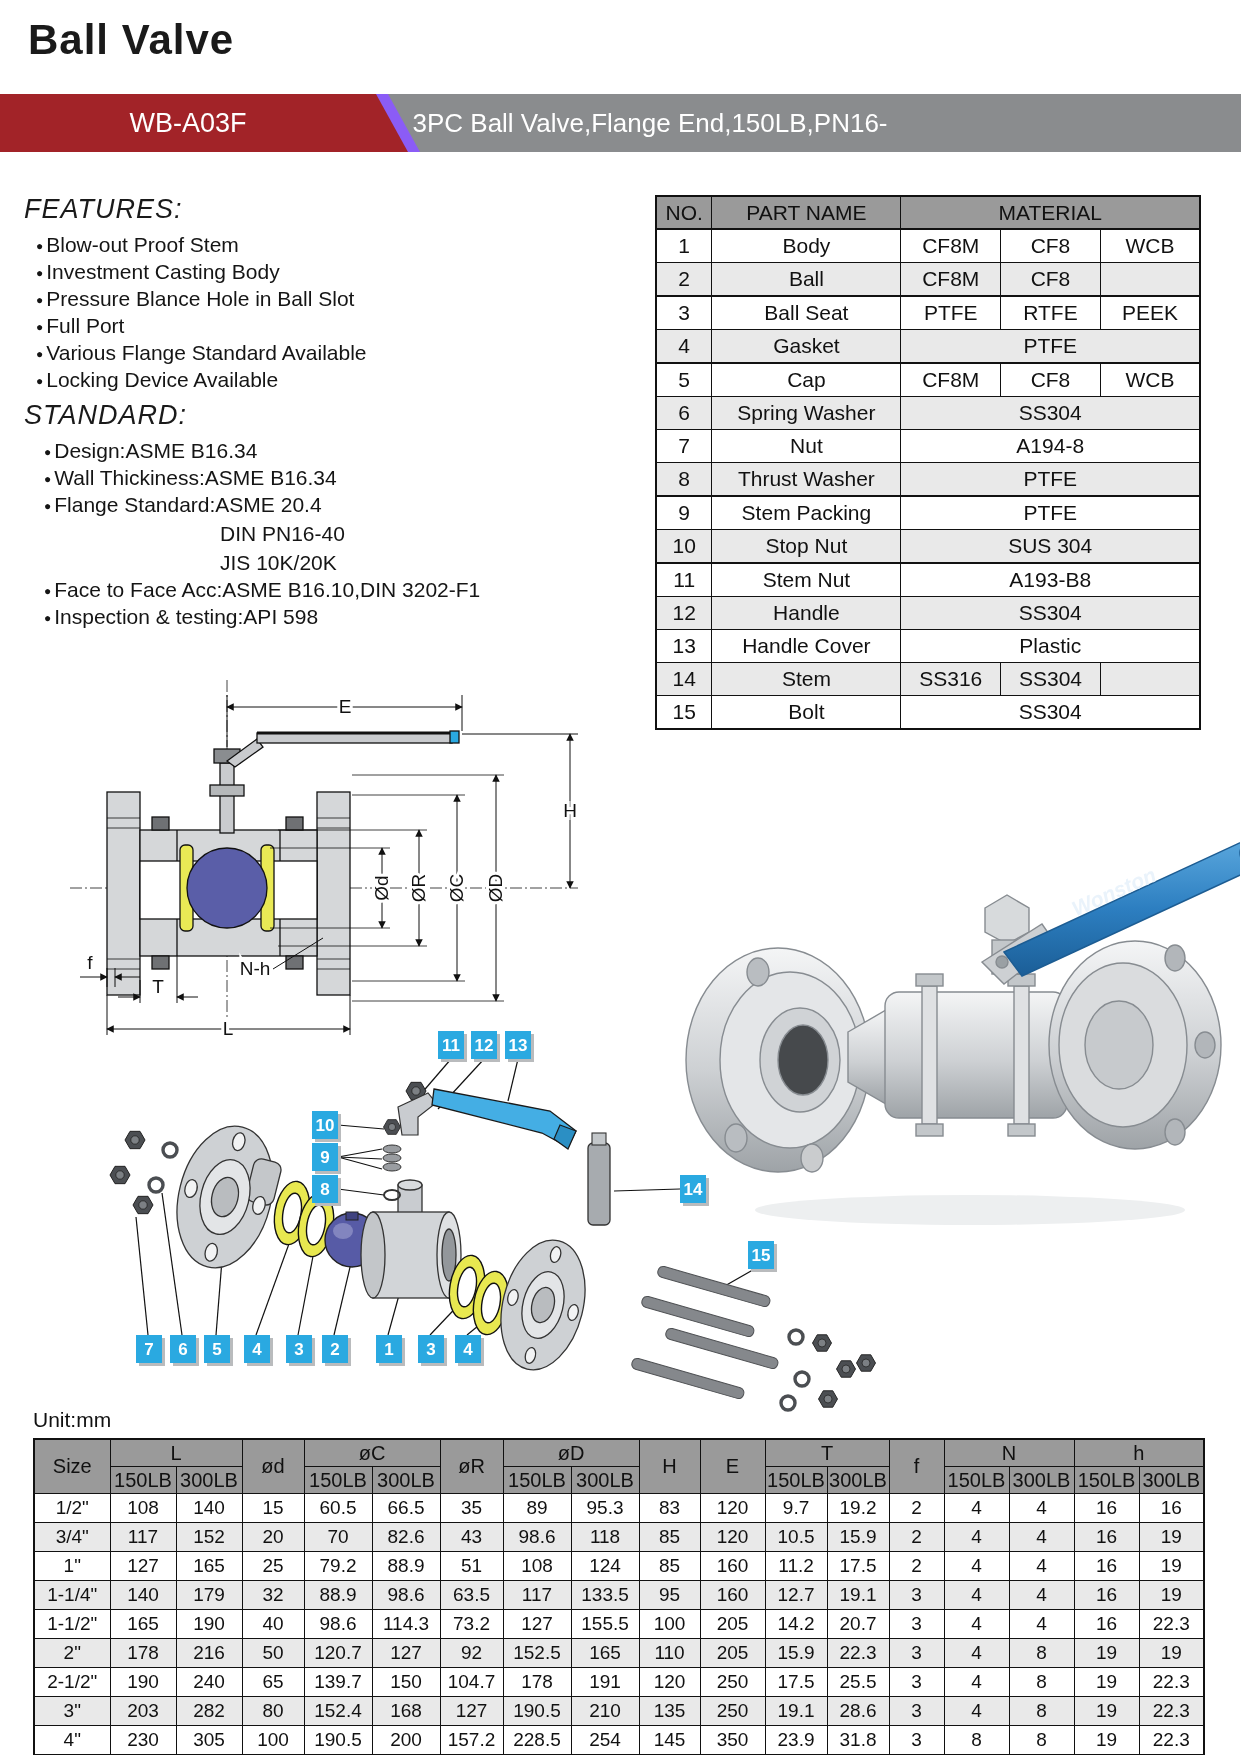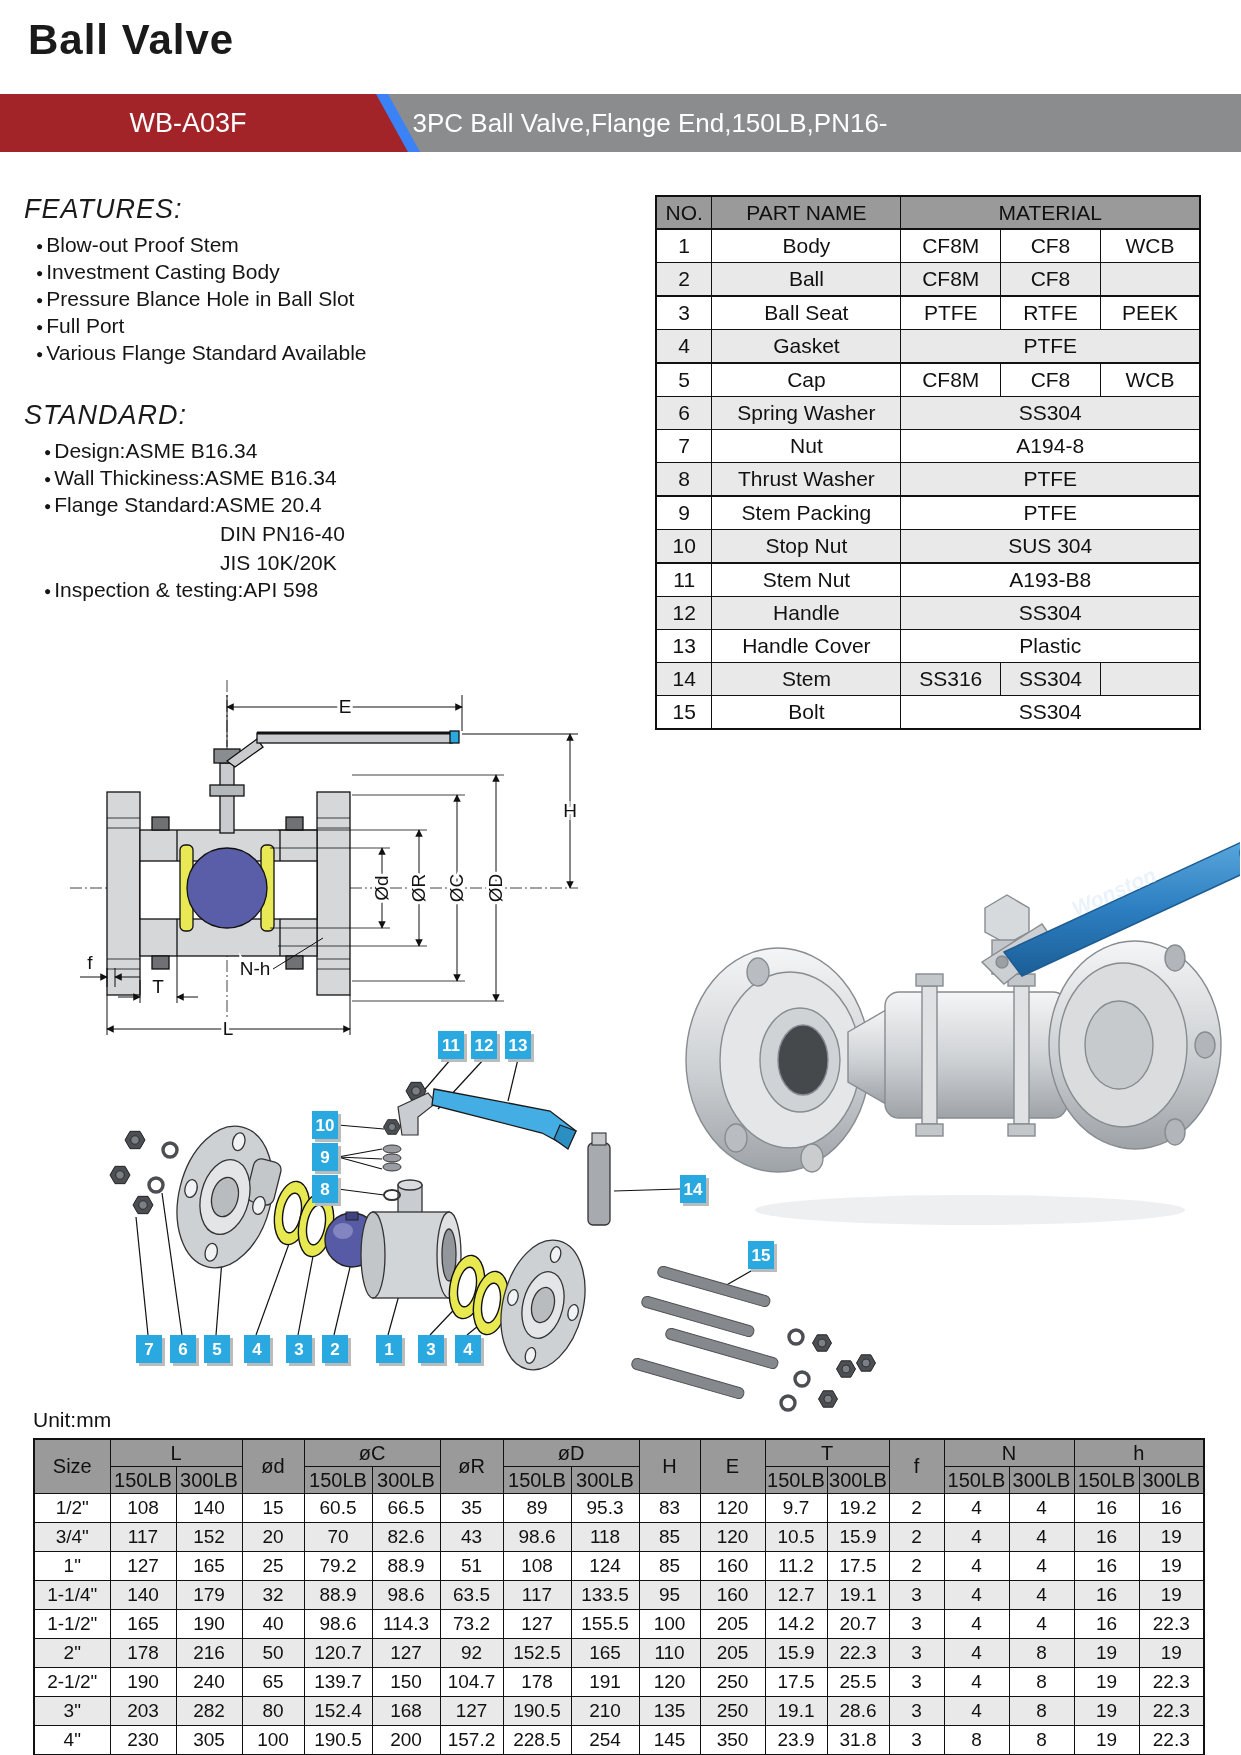--- a/index.html
+++ b/index.html
@@ -4,21 +4,21 @@
 <style>
   html,body{margin:0;padding:0;background:#fff;}
   #page{position:relative;width:1241px;height:1755px;background:#fff;overflow:hidden;
         font-family:"Liberation Sans",sans-serif;color:#111;}
   .abs{position:absolute;}
 
   
   #doc-title{left:28px;top:16px;font-size:42px;font-weight:bold;letter-spacing:1px;color:#1a1a1a;}
 
   
-  #banner{left:0;top:94px;width:1241px;height:58px;background:#3b82f6;border-radius:12px;}
+  #banner{left:0;top:94px;width:1241px;height:58px;background:#8b5cf6;border-radius:12px;}
   #banner .gray{position:absolute;inset:0;background:#8a8c8e;
      clip-path:polygon(388px 0,100% 0,100% 100%,420px 100%);}
   #banner .red{position:absolute;inset:0;background:#a22328;
      clip-path:polygon(0 0,376px 0,408px 100%,0 100%);}
   #banner .model{position:absolute;left:0;top:0;width:376px;height:58px;line-height:58px;
      text-align:center;color:#fff;font-size:27px;}
   #banner .desc{position:absolute;left:405px;top:0;width:490px;height:42px;line-height:58px;
      text-align:center;color:#fff;font-size:26px;}
 
   
@@ -63,32 +63,34 @@
     <div class="desc">3PC Ball Valve,Flange End,150LB,PN16-40</div>
   </div>
 
   <div class="abs sec-head" style="left:24px;top:194px;">FEATURES:</div>
   <ul class="abs plain" style="left:36px;top:232px;">
     <li>Blow-out Proof Stem</li>
     <li>Investment Casting Body</li>
     <li>Pressure Blance Hole in Ball Slot</li>
     <li>Full Port</li>
     <li>Various Flange Standard Available</li>
+    <li>Locking Device Available</li>
   </ul>
 
   <div class="abs sec-head" style="left:24px;top:400px;">STANDARD:</div>
   <div class="abs" style="left:44px;top:438px;">
     <ul class="plain std">
       <li>Design:ASME B16.34</li>
       <li>Wall Thickiness:ASME B16.34</li>
       <li>Flange Standard:ASME 20.4</li>
     </ul>
     <div class="subline">DIN PN16-40</div>
     <div class="subline">JIS 10K/20K</div>
     <ul class="plain std">
+      <li>Face to Face Acc:ASME B16.10,DIN 3202-F1</li>
       <li>Inspection &amp; testing:API 598</li>
     </ul>
   </div>
 
   <table id="parts-table" class="abs">
     <colgroup>
         <col style="width:56px">
         <col style="width:190px">
         <col style="width:100px">
         <col style="width:100px">

